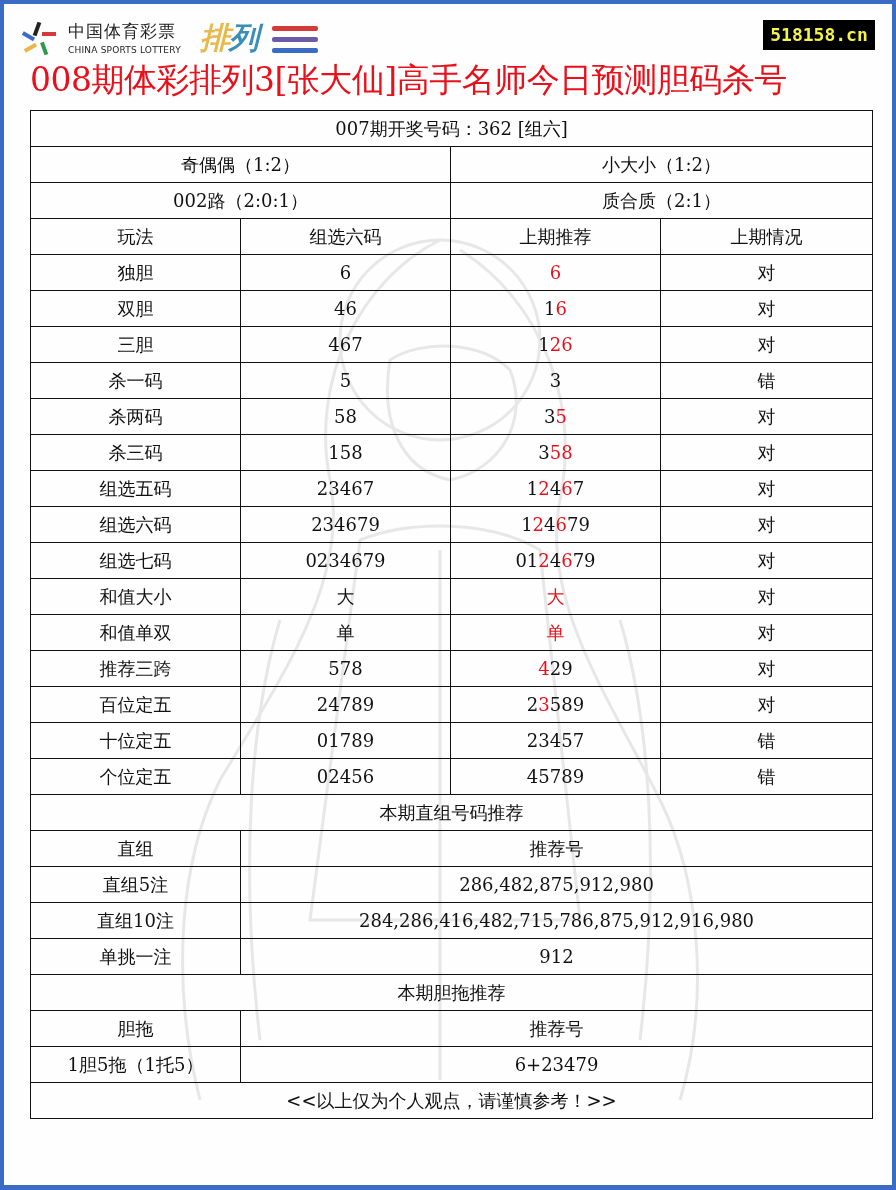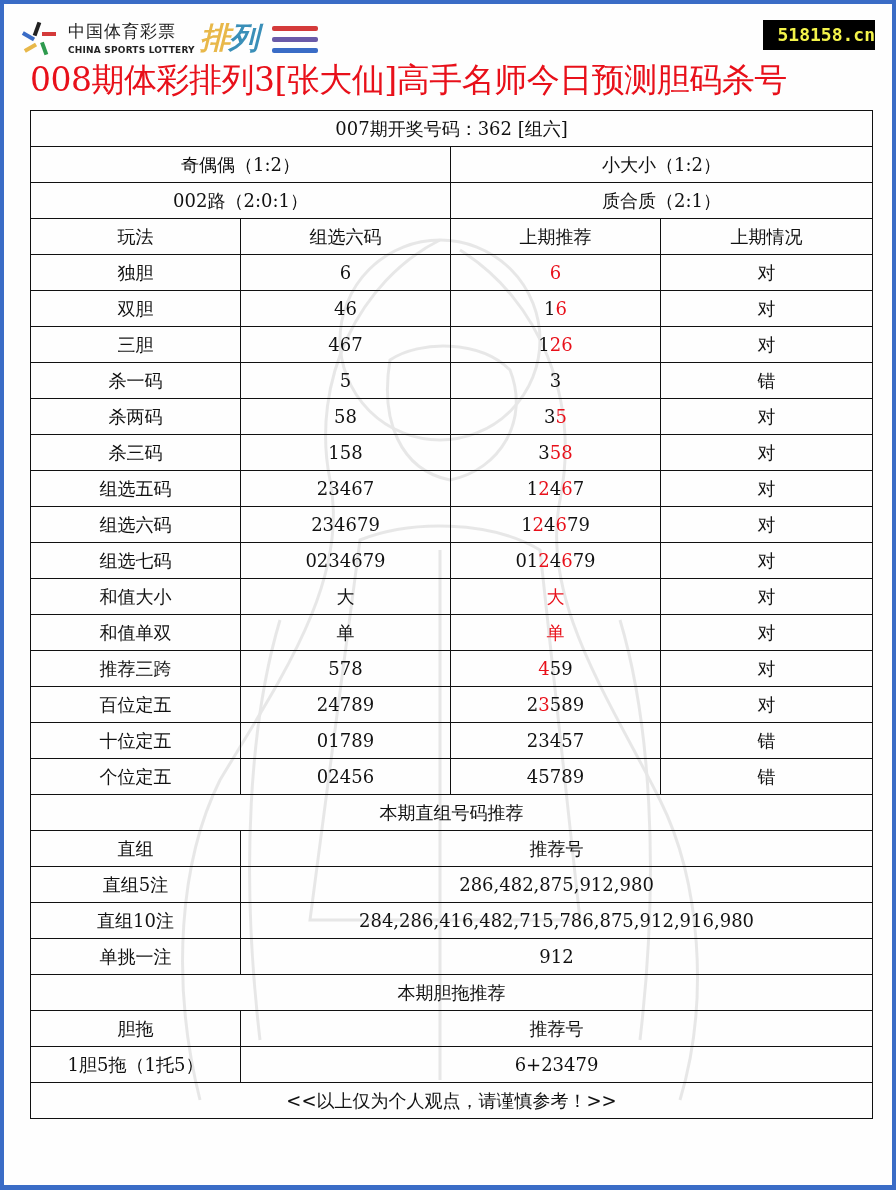--- a/index.html
+++ b/index.html
@@ -5,30 +5,30 @@
   * { box-sizing: border-box; margin: 0; padding: 0; }
   html, body { width: 896px; height: 1190px; background: #ffffff; overflow: hidden; }
   body { font-family: "DejaVu Serif", "Liberation Serif", serif; position: relative; }
   .frame {
     position: absolute; left: 0; top: 0; width: 896px; height: 1190px;
     border: 4px solid #3a6cc6; border-bottom-width: 5px; background: #fefefe;
   }
   .logo { position: absolute; left: 20px; top: 18px; height: 40px; width: 300px; }
   .logo-mark { position: absolute; left: 0; top: 2px; width: 38px; height: 38px; }
   .logo-cn { position: absolute; left: 48px; top: 2px; font-family: "DejaVu Sans", sans-serif; font-size: 17px; color: #222; letter-spacing: 1px; text-align: right; }
-  .logo-en { position: absolute; left: 48px; top: 27px; font-family: "DejaVu Sans", sans-serif; font-weight: bold; font-size: 9px; color: #222; letter-spacing: 0.2px; }
+  .logo-en { position: absolute; left: 48px; top: 27px; font-family: "DejaVu Sans", sans-serif; font-weight: normal; font-size: 9px; color: #222; letter-spacing: 0.2px; }
   .logo-pl3 { position: absolute; left: 180px; top: 0px; font-family: "DejaVu Sans", sans-serif; font-weight: bold; font-style: italic; font-size: 30px; letter-spacing: -1px; }
   .logo-pl3 .c1 { color: #e8b84a; }
   .logo-pl3 .c2 { color: #3a8fb8; }
   .logo-bars { position: absolute; left: 252px; top: 6px; width: 46px; height: 30px; }
   .logo-bars div { position: absolute; left: 0; width: 46px; height: 5px; border-radius: 2px; }
   .site-badge {
     position: absolute; left: 763px; top: 20px; width: 112px; height: 30px;
     background: #000; color: #f3f34a; font-family: "DejaVu Sans Mono", "Liberation Mono", monospace;
-    font-size: 18px; font-weight: bold; line-height: 30px; text-align: right;
+    font-size: 18px; font-weight: bold; line-height: 30px; text-align: center;
   }
   .title {
     position: absolute; left: 30px; top: 58px; width: 840px;
     color: #e8101a; font-size: 33px; line-height: 44px; white-space: nowrap; letter-spacing: -0.5px;
   }
   table.main {
     position: absolute; left: 30px; top: 110px; width: 842px;
     border-collapse: collapse; table-layout: fixed;
   }
   table.main td {
@@ -169,21 +169,21 @@
       </tr>
       <tr>
         <td>和值单双</td>
         <td>单</td>
         <td><span class="red">单</span></td>
         <td class="red">对</td>
       </tr>
       <tr>
         <td>推荐三跨</td>
         <td>578</td>
-        <td><span class="red">4</span><span>59</span></td>
+        <td><span class="red">4</span><span>29</span></td>
         <td class="red">对</td>
       </tr>
       <tr>
         <td>百位定五</td>
         <td>24789</td>
         <td><span>2</span><span class="red">3</span><span>589</span></td>
         <td class="red">对</td>
       </tr>
       <tr>
         <td>十位定五</td>

